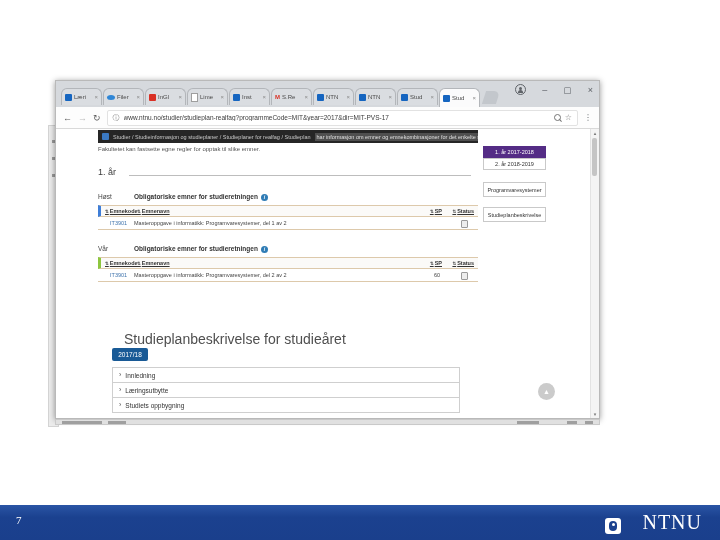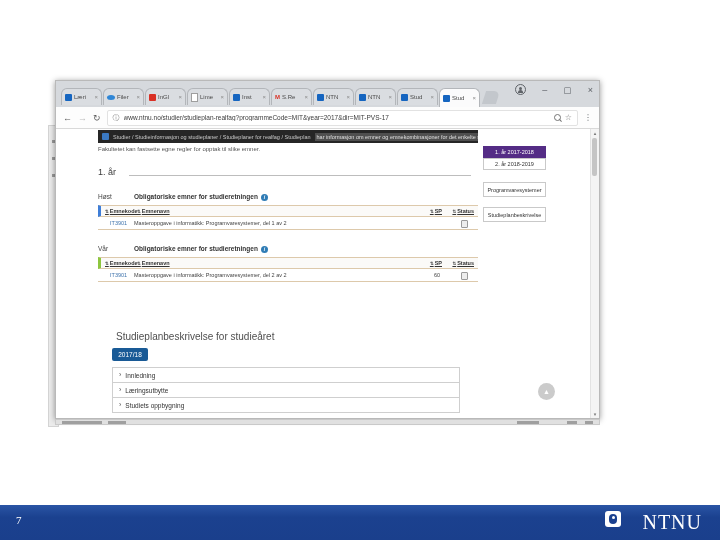--- a/index.html
+++ b/index.html
@@ -85,21 +85,21 @@
   .thead.acc-blue{border-left:3px solid #3f7ed8;}
   .thead.acc-green{border-left:3px solid #8dc63f;}
   .th{position:absolute;top:2px;font-size:5.5px;font-weight:bold;color:#333;text-decoration:underline;}
   .sortg{font-size:4.5px;color:#666;text-decoration:none;margin-right:1px;}
   .trow{position:relative;height:12px;border-bottom:1px solid #ddc9ab;background:#fff;}
   .td{position:absolute;top:3px;font-size:5.5px;color:#444;white-space:nowrap;}
   .td.code{color:#3f74ad;}
   .status-ic{position:absolute;top:3px;width:5px;height:6px;border:1px solid #9a9a9a;
              border-radius:1px;background:#ededed;}
 
-  .deschead{position:absolute;left:60px;top:202px;font-size:10px;color:#4f4f4f;}
+  .deschead{position:absolute;left:68px;top:202px;font-size:14px;color:#4f4f4f;}
   .yeartab{position:absolute;left:56px;top:219px;width:36px;height:13px;background:#195a96;
            border-radius:2px;color:#fff;font-size:6.5px;display:flex;align-items:center;justify-content:center;}
   .accordion{position:absolute;left:56px;top:238px;width:346px;border:1px solid #cfcfcf;border-bottom:none;}
   .accrow{height:14px;border-bottom:1px solid #cfcfcf;display:flex;align-items:center;gap:4px;
           padding:0 6px;background:#fff;}
   .accrow .chv{font-size:7px;color:#555;line-height:8px;}
   .accrow .albl{font-size:6.5px;color:#333;}
 
   .scrolltop{position:absolute;left:482px;top:254px;width:17px;height:17px;border-radius:50%;
              background:#cbcbcb;color:#fff;font-size:7px;display:flex;align-items:center;justify-content:center;}
@@ -110,21 +110,21 @@
 
   
   .tasksliver{position:absolute;left:55px;top:419px;width:545px;height:6px;background:#e0e0e0;
               border:1px solid #c9c9c9;box-sizing:border-box;}
   .tasksliver i{position:absolute;top:1px;height:3px;background:#9f9f9f;display:block;}
 
   
   .footer{position:absolute;left:0;top:505px;width:720px;height:35px;
           background:linear-gradient(#2a55a5,#1b418f 35%,#1a3f8c);}
   .pagenum{position:absolute;left:16px;top:9px;color:#fff;font-size:11px;font-family:"Liberation Serif",serif;}
-  .brand{position:absolute;right:18px;top:6px;display:flex;align-items:flex-start;gap:21px;}
+  .brand{position:absolute;right:18px;top:6px;display:flex;align-items:flex-end;gap:21px;}
   .logo-ic{width:16px;height:16px;background:#fff;border-radius:3px;position:relative;}
   .logo-ic:before{content:"";position:absolute;left:4px;top:3px;width:8px;height:10px;
                   background:#1b418f;border-radius:4px;}
   .logo-ic:after{content:"";position:absolute;left:6.5px;top:5px;width:3px;height:3px;
                  border-radius:50%;background:#fff;}
   .brandname{color:#fff;font-size:20px;font-family:"Liberation Serif",serif;letter-spacing:1px;}
 </style>
 </head>
 <body>
 

